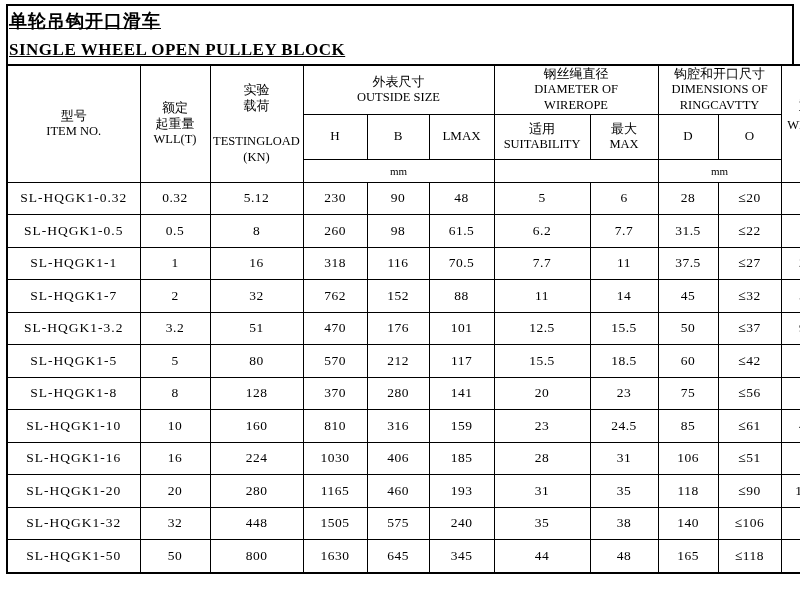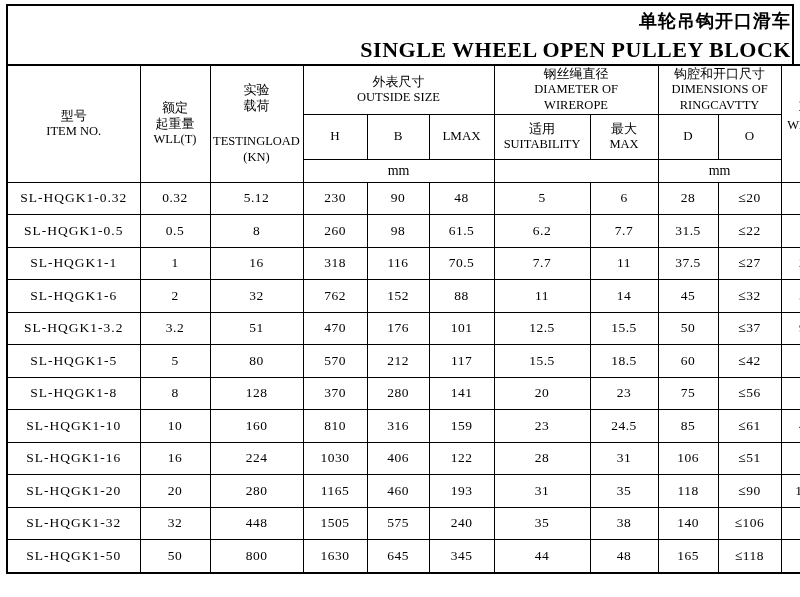--- a/index.html
+++ b/index.html
@@ -40,51 +40,51 @@
     font-weight: bold;
     letter-spacing: 1px;
     height: 28px;
     border-left: 0 !important;
     border-right: 0 !important;
     border-top: 0 !important;
     border-bottom: 0 !important;
   }
   .title-en {
     font-family: "Liberation Serif", serif;
-    font-size: 22px;
+    font-size: 17px;
     font-weight: bold;
     letter-spacing: 0.5px;
     height: 26px;
     border-left: 0 !important;
     border-right: 0 !important;
     border-top: 0 !important;
   }
   .titlewrap {
     border: 2px solid #000;
     border-bottom: 0;
   }
   .titlewrap table { border-collapse: collapse; width: 100%; }
-  .titlewrap td { text-align: right; }
+  .titlewrap td { text-align: left; text-decoration: underline; }
 
   
   .hdr {
     font-size: 13px;
     line-height: 1.25;
   }
   .hdr .cn {
     font-family: "DejaVu Sans", sans-serif;
     font-size: 13px;
   }
   .hdr .en {
     font-family: "Liberation Serif", serif;
     font-size: 12.5px;
   }
   .unitrow td {
     font-family: "Liberation Serif", serif;
-    font-size: 14px;
+    font-size: 11px;
     height: 22px;
   }
   .databody td {
     font-family: "Liberation Serif", serif;
     font-size: 13.5px;
     height: 31.5px;
     letter-spacing: 0.5px;
   }
   .databody td.model {
     letter-spacing: 1px;
@@ -218,21 +218,21 @@
         <td>318</td>
         <td>116</td>
         <td>70.5</td>
         <td>7.7</td>
         <td>11</td>
         <td>37.5</td>
         <td>≤27</td>
         <td>2.84</td>
       </tr>
       <tr>
-        <td class="model">SL-HQGK1-6</td>
+        <td class="model">SL-HQGK1-7</td>
         <td>2</td>
         <td>32</td>
         <td>762</td>
         <td>152</td>
         <td>88</td>
         <td>11</td>
         <td>14</td>
         <td>45</td>
         <td>≤32</td>
         <td>5.78</td>
@@ -288,21 +288,21 @@
         <td>85</td>
         <td>≤61</td>
         <td>43.5</td>
       </tr>
       <tr>
         <td class="model">SL-HQGK1-16</td>
         <td>16</td>
         <td>224</td>
         <td>1030</td>
         <td>406</td>
-        <td>122</td>
+        <td>185</td>
         <td>28</td>
         <td>31</td>
         <td>106</td>
         <td>≤51</td>
         <td>100</td>
       </tr>
       <tr>
         <td class="model">SL-HQGK1-20</td>
         <td>20</td>
         <td>280</td>

